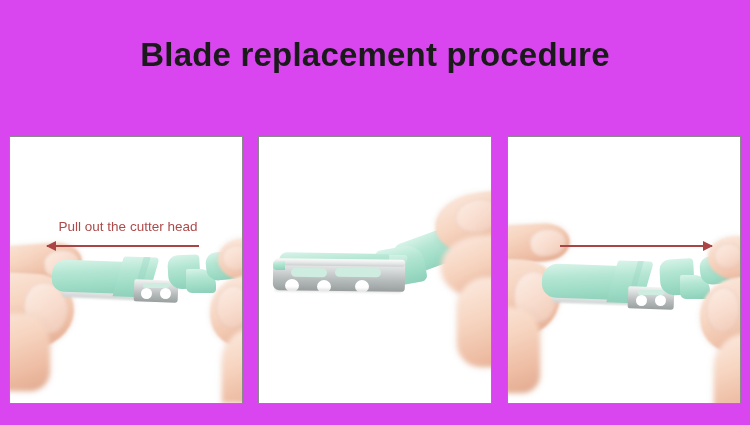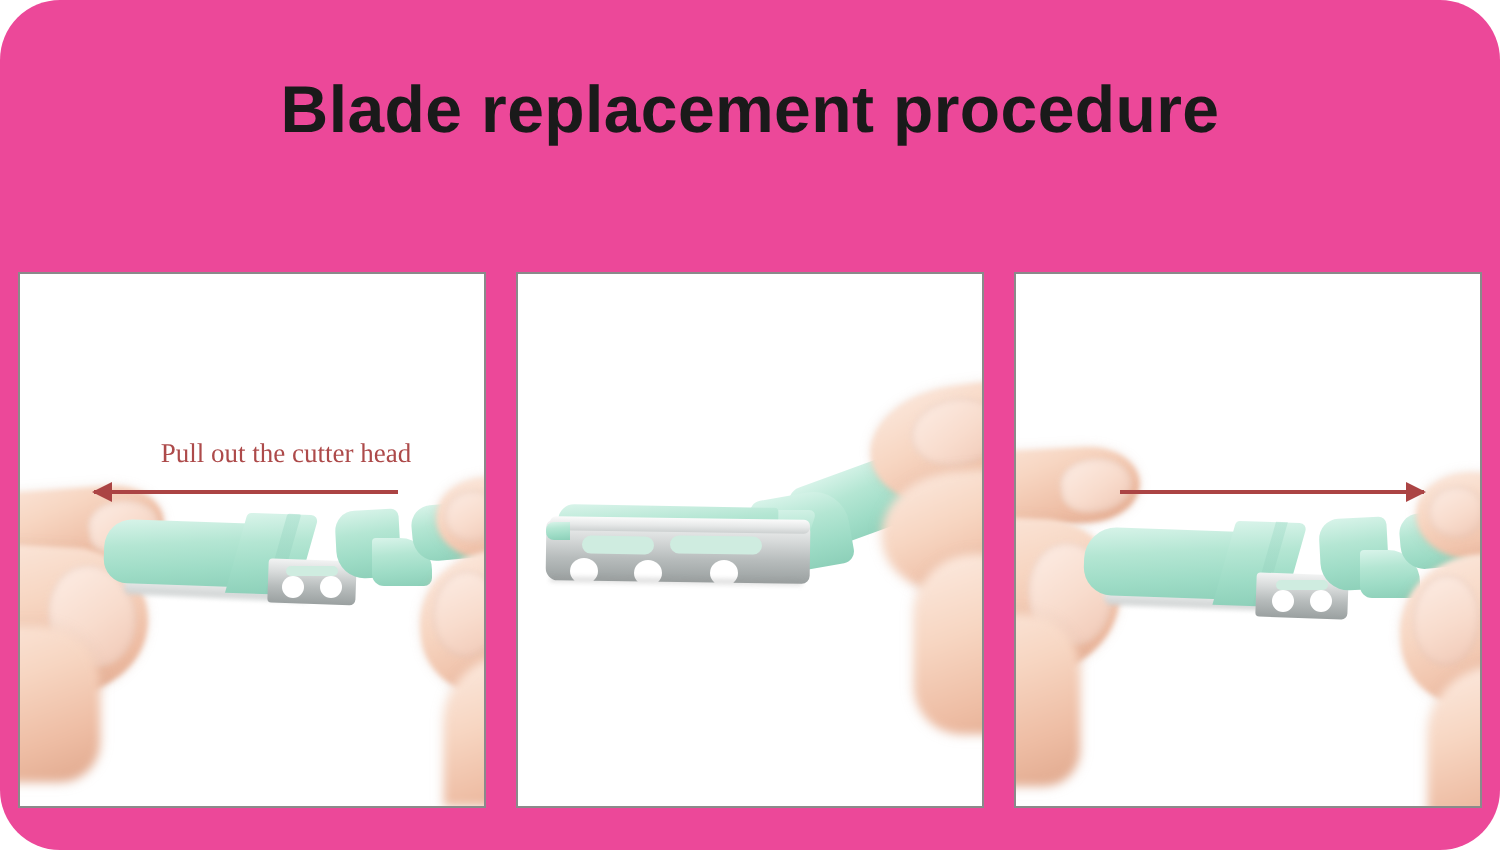--- a/index.html
+++ b/index.html
@@ -11,22 +11,21 @@
     width: 750px;
     height: 425px;
     font-family: "Liberation Sans", sans-serif;
     overflow: hidden;
     position: relative;
   }
   #page {
     position: relative;
     width: 750px;
     height: 425px;
-    background: #ec4899;
-    border-radius: 30px;
+    background: #d946ef;
   }
 
   
   .title {
     position: absolute;
     left: 0;
     top: 36px;
     width: 750px;
     text-align: center;
     font-size: 33px;
@@ -60,21 +59,21 @@
   
   .caption {
     position: absolute;
     width: 100%;
     text-align: center;
     font-size: 13.5px;
     color: #ad4a4a;
     font-family: "Liberation Sans", sans-serif;
     white-space: nowrap;
   }
-  .cap-left  { top: 82px; left: 17px; font-family: Liberation Serif, serif; }
+  .cap-left  { top: 82px; left: 2px; }
   .cap-right { top: 82px; left: 4px; }
 
   .arrow-wrap {
     position: absolute;
     height: 14px;
   }
   .arrow-wrap.left  { top: 102px; left: 37px;  width: 152px; }
   .arrow-wrap.right { top: 102px; left: 52px;  width: 152px; }
 
   .arrow-line {

